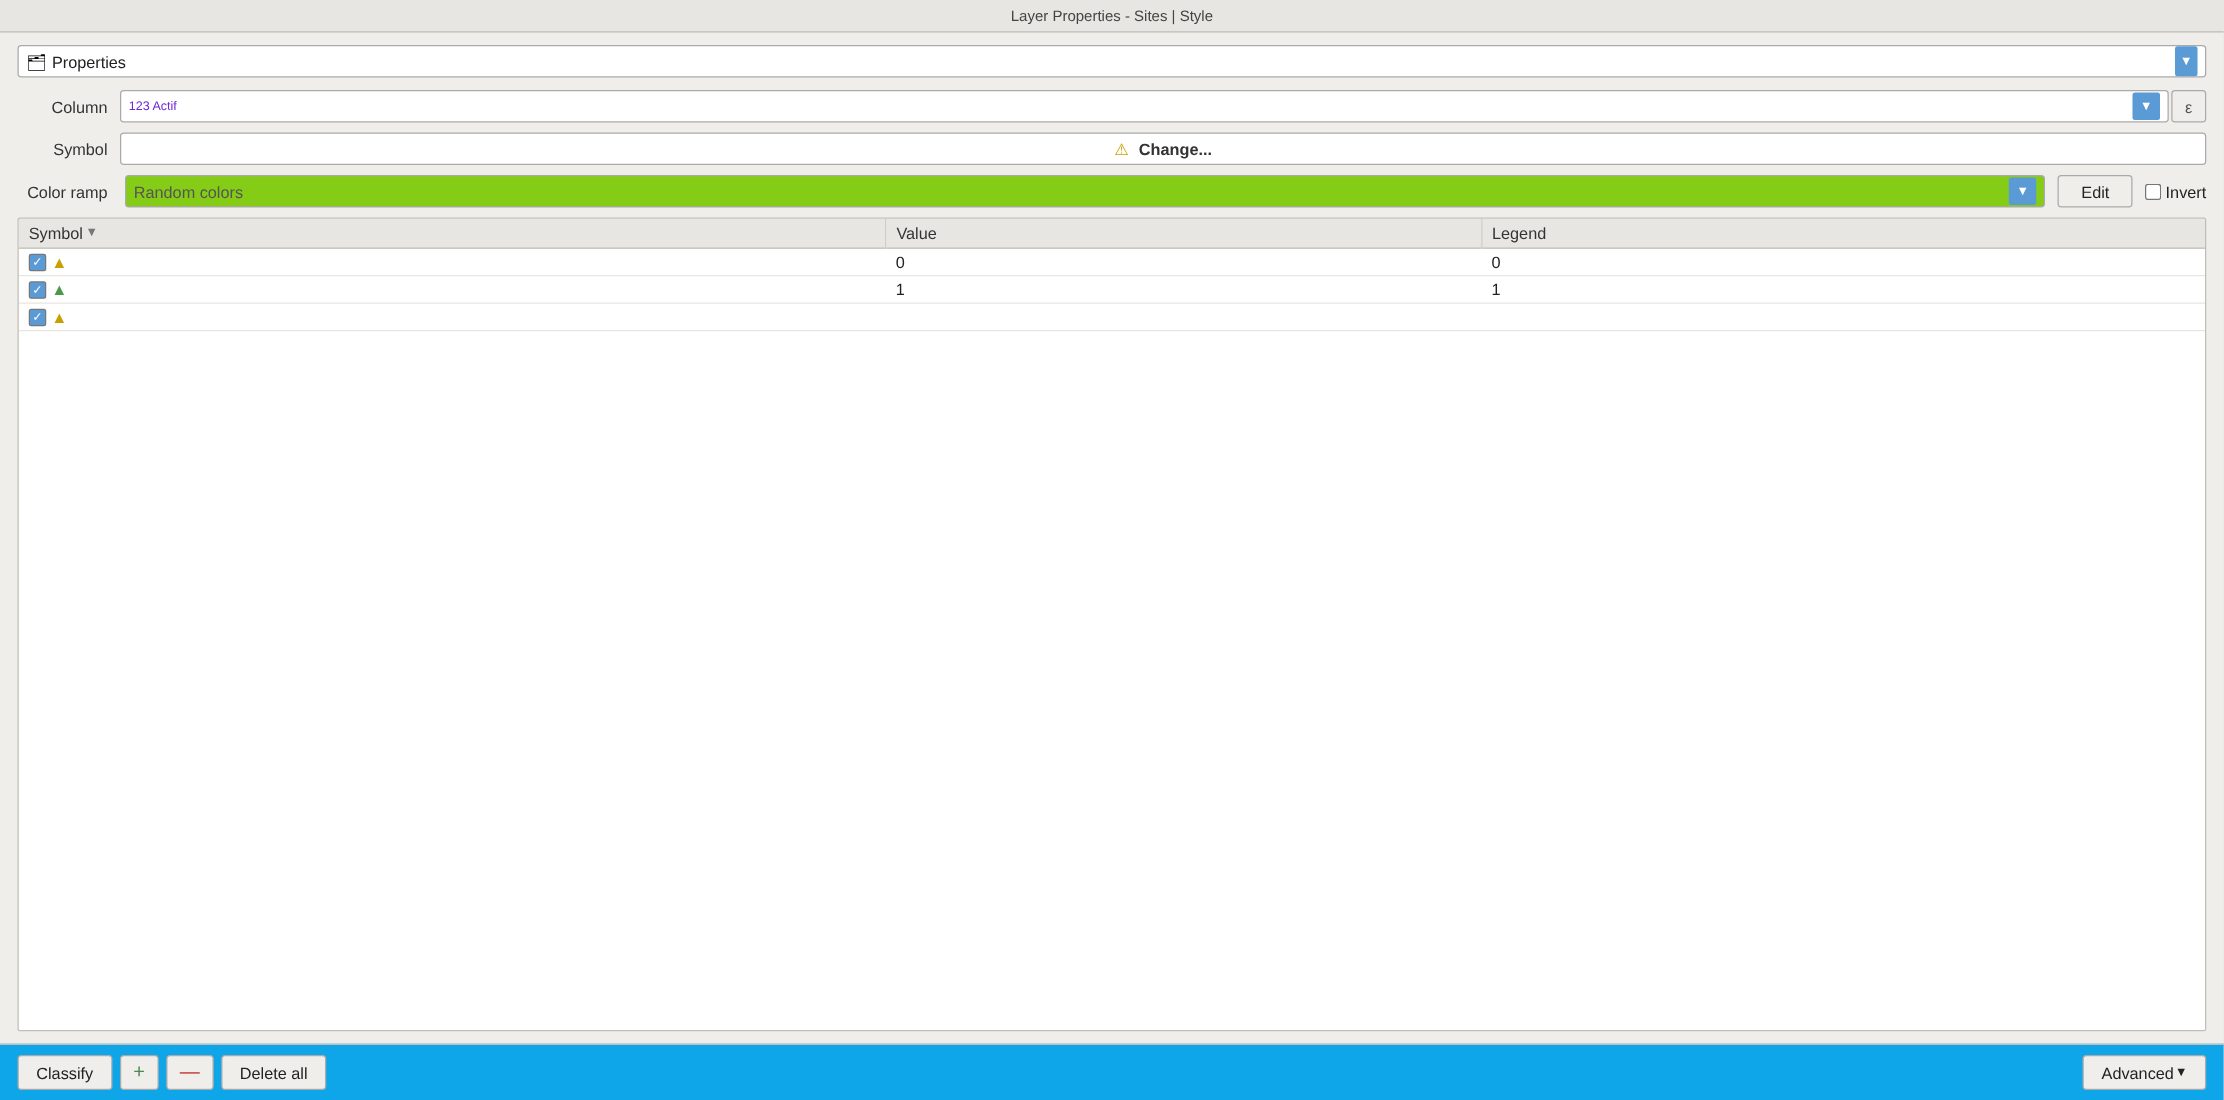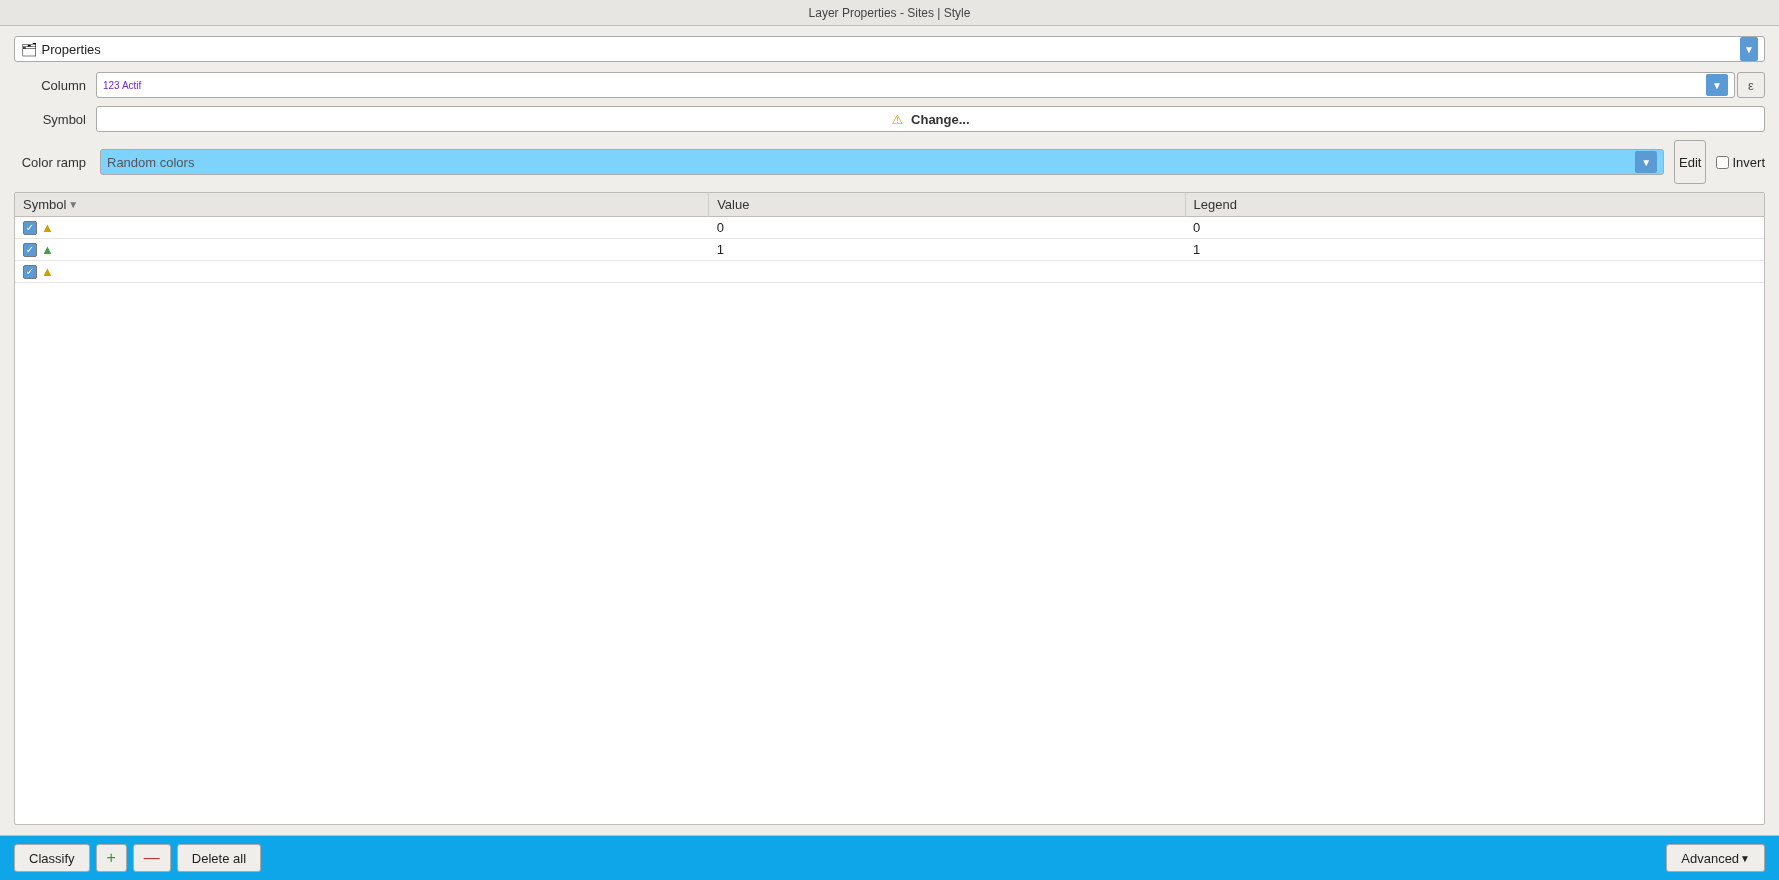--- a/index.html
+++ b/index.html
@@ -318,25 +318,25 @@
     <div class="form-row symbol-row">
       <span class="form-label">Symbol</span>
       <div class="field-input" style="flex:1; height:26px; border:1px solid #aaa; border-radius:3px; background:#fff; padding:0 6px; display:flex; align-items:center; justify-content:center; gap:4px;">
         <span class="symbol-warning" style="color:#c8a000;">⚠</span>
         <span class="change-btn" style="cursor:pointer; color:#333;font-weight:bold;">Change...</span>
       </div>
     </div>
 
     <div class="color-ramp-row">
       <span class="color-ramp-label">Color ramp</span>
-      <div class="color-ramp-select" style="flex:1; height:26px; border:1px solid #aaa; border-radius:3px; background:#7dd3fc; padding:0 6px; display:flex; align-items:center; gap:16px;">
+      <div class="color-ramp-select" style="flex:1; height:26px; border:1px solid #aaa; border-radius:3px; background:#84cc16; padding:0 6px; display:flex; align-items:center; gap:16px;">
         <span style="flex:1; color:#555;">Random colors</span>
         <div class="color-ramp-dropdown" style="width:22px; height:22px; background:#5b9bd5; border-radius:2px; display:flex; align-items:center; justify-content:center; color:#fff; font-size:10px; cursor:pointer;">▼</div>
       </div>
-      <div class="color-ramp-edit-btn" style="height:44px; border:1px solid #aaa; border-radius:3px; background:#f0eeeb; padding:0 4px; font-size:13px; cursor:pointer; display:flex; align-items:center; color:#222; margin-left:4px;">Edit</div>
+      <div class="color-ramp-edit-btn" style="height:26px; border:1px solid #aaa; border-radius:3px; background:#f0eeeb; padding:0 18px; font-size:13px; cursor:pointer; display:flex; align-items:center; color:#222; margin-left:4px;">Edit</div>
       <div class="invert-check" style="display:flex; align-items:center; gap:3px; margin-left:4px;">
         <input type="checkbox" style="cursor: pointer;">
         <span style="font-size:13px; color:#222;">Invert</span>
       </div>
     </div>
 
     <div class="table-container">
       <table class="table">
         <thead>
           <tr>

